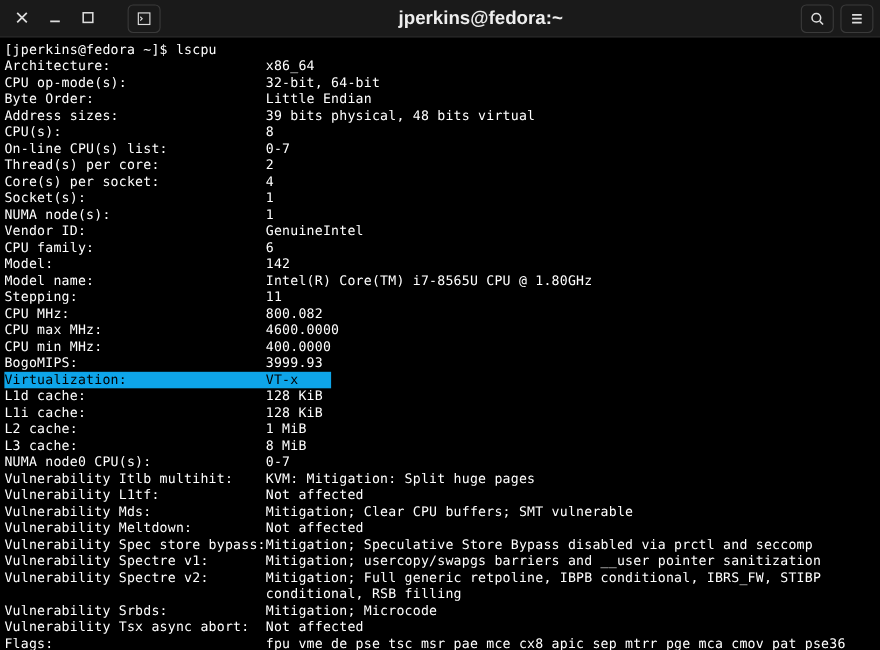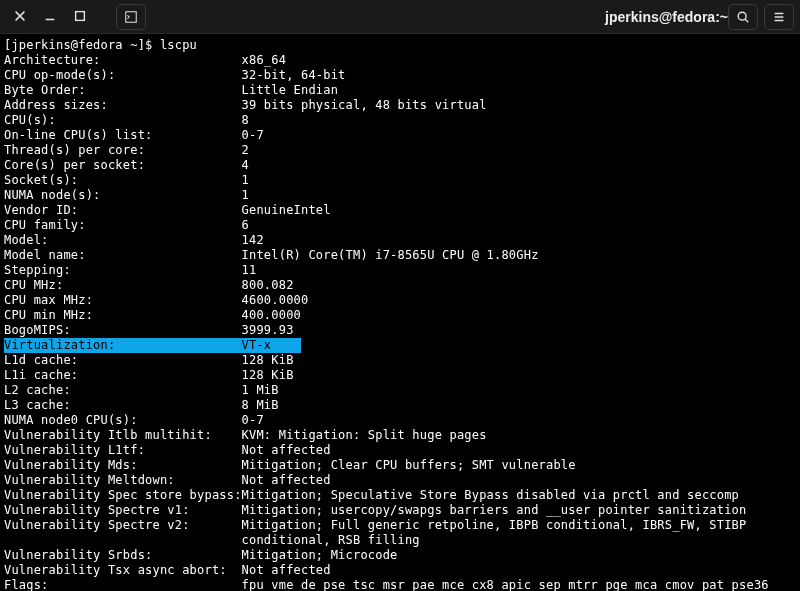--- a/index.html
+++ b/index.html
@@ -32,23 +32,23 @@
       width: 30px; height: 26px;
       display: flex; align-items: center; justify-content: center;
       margin-left: 20px;
       border: 1px solid #3a3a3a;
       border-radius: 5px;
       color: #e0e0e0;
       cursor: pointer;
     }
     .title-center {
       flex: 1;
-      text-align: right;
+      text-align: center;
       font-family: sans-serif;
-      font-size: 14px;
+      font-size: 17px;
       font-weight: 600;
       color: #eee;
     }
     .title-right { display: flex; gap: 6px; }
     .right-btn {
       width: 30px; height: 26px;
       display: flex; align-items: center; justify-content: center;
       border: 1px solid #3a3a3a;
       border-radius: 5px;
       color: #e0e0e0;

